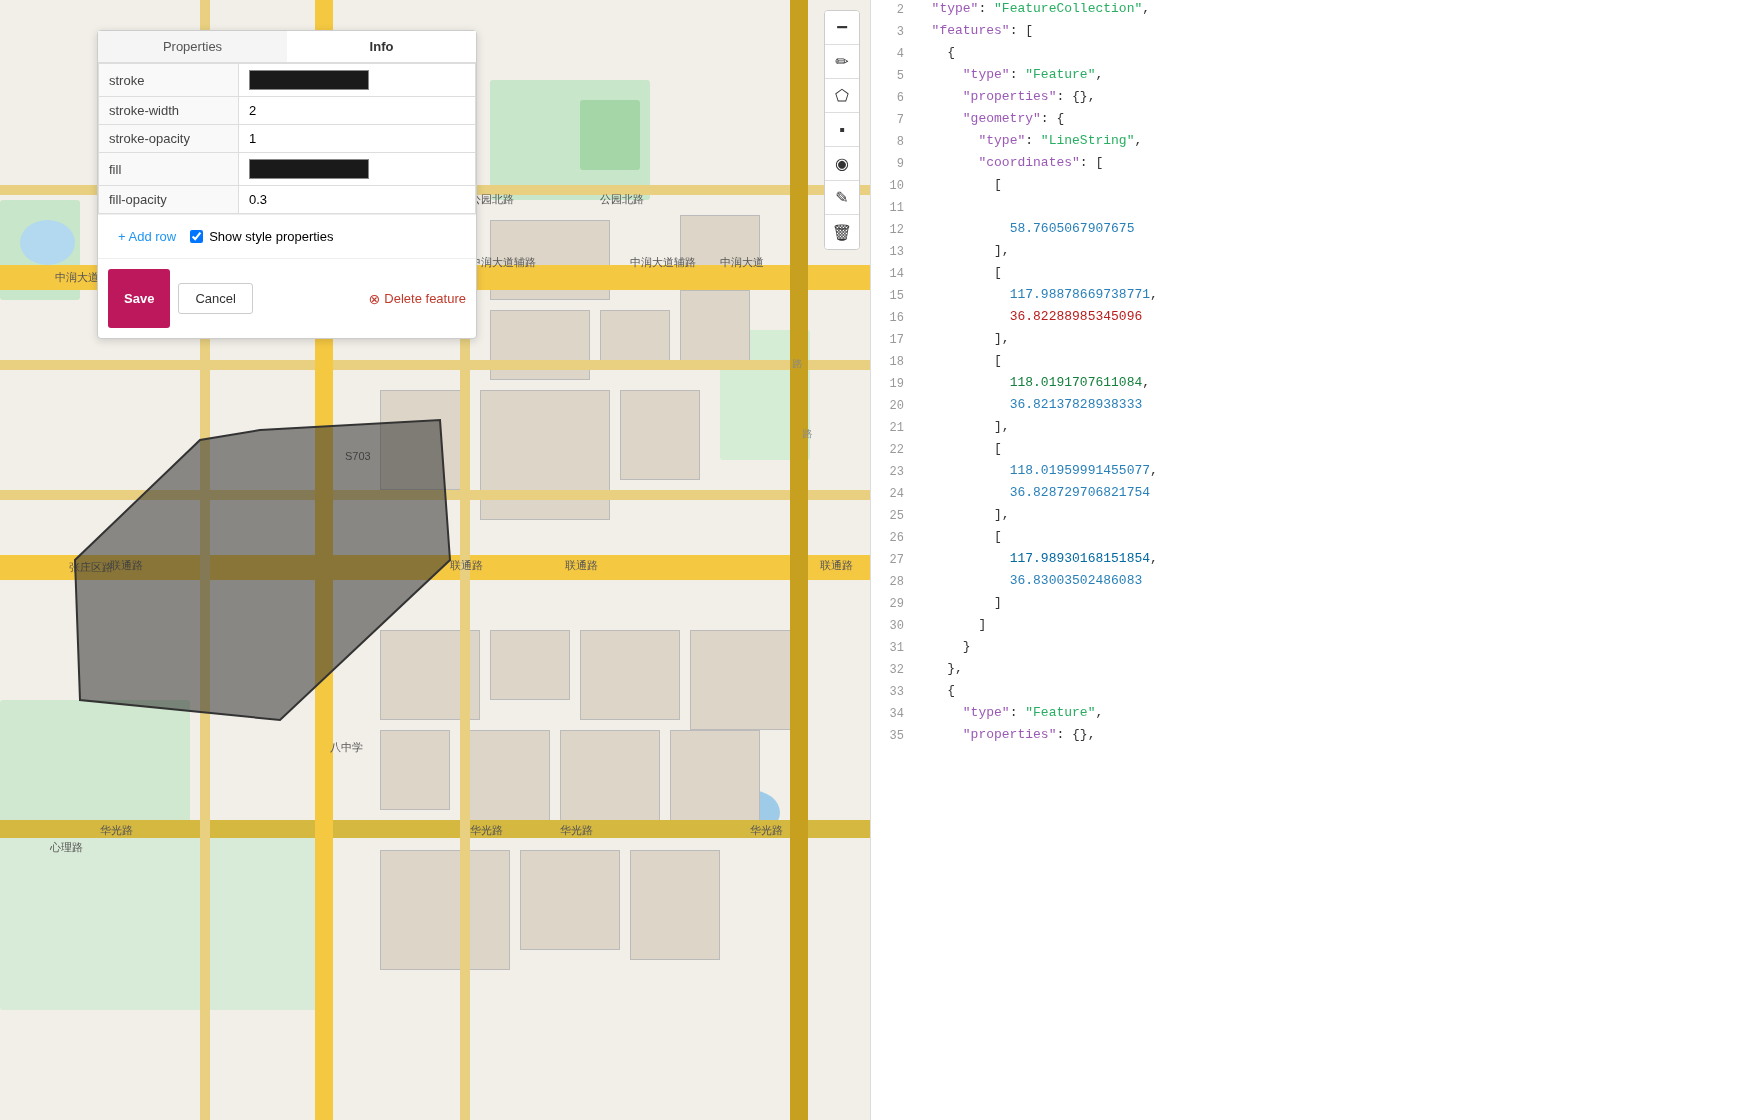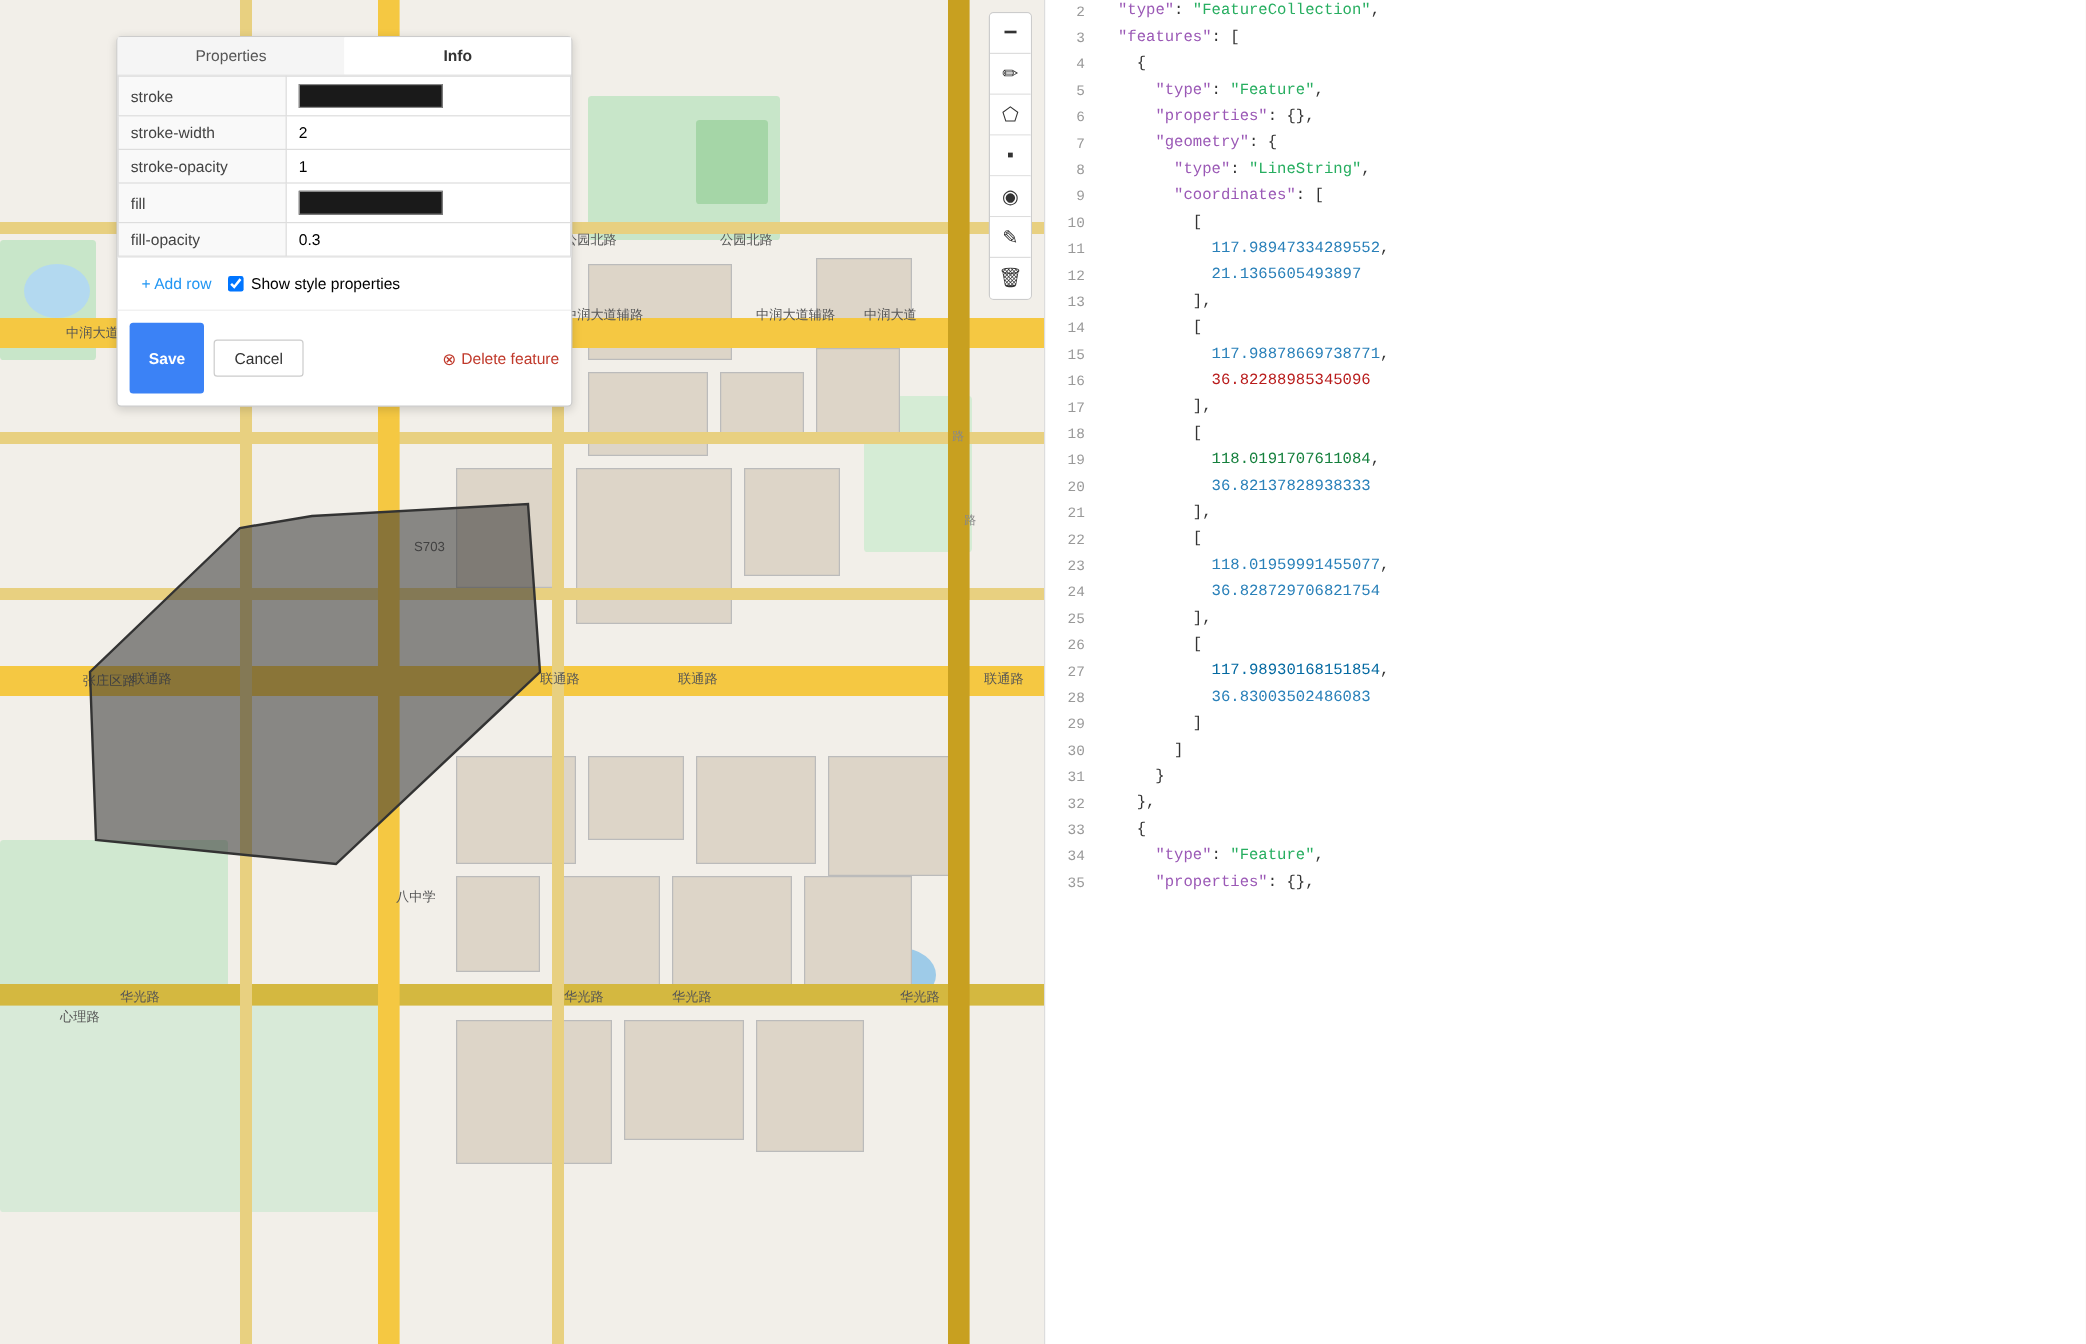--- a/index.html
+++ b/index.html
@@ -171,21 +171,21 @@
 
     .action-row {
       padding: 10px;
       display: flex;
       align-items: center;
       gap: 8px;
       border-top: 1px solid #eee;
     }
 
     .btn-save {
-      background: #3b82f6;
+      background: #be185d;
       color: white;
       border: none;
       padding: 22px 16px;
       border-radius: 3px;
       cursor: pointer;
       font-size: 13px;
       font-weight: bold;
     }
     .btn-cancel {
       background: white;
@@ -425,25 +425,24 @@
     <div class="json-line">
       <span class="line-num">9</span>
       <span class="line-content"><span style="color: rgb(51, 51, 51);">        </span><span style="color: rgb(155, 89, 182);">"coordinates"</span><span style="color: rgb(51, 51, 51);">: [</span></span>
     </div>
     <div class="json-line">
       <span class="line-num">10</span>
       <span class="line-content"><span style="color: rgb(51, 51, 51);">          [</span></span>
     </div>
     <div class="json-line">
       <span class="line-num">11</span>
-      <span class="line-content"><span style="color: rgb(51, 51, 51);">            </span><span style="color: rgb(41, 128, 185);">117.98947334289552</span><span style="color: rgb(51, 51, 51);">,</span></span>
     </div>
     <div class="json-line">
       <span class="line-num">12</span>
-      <span class="line-content"><span style="color: rgb(51, 51, 51);">            </span><span style="color: rgb(41, 128, 185);">21.1365605493897</span></span>
+      <span class="line-content"><span style="color: rgb(51, 51, 51);">            </span><span style="color: rgb(41, 128, 185);">58.7605067907675</span></span>
     </div>
     <div class="json-line">
       <span class="line-num">13</span>
       <span class="line-content"><span style="color: rgb(51, 51, 51);">          ],</span></span>
     </div>
     <div class="json-line">
       <span class="line-num">14</span>
       <span class="line-content"><span style="color: rgb(51, 51, 51);">          [</span></span>
     </div>
     <div class="json-line">

